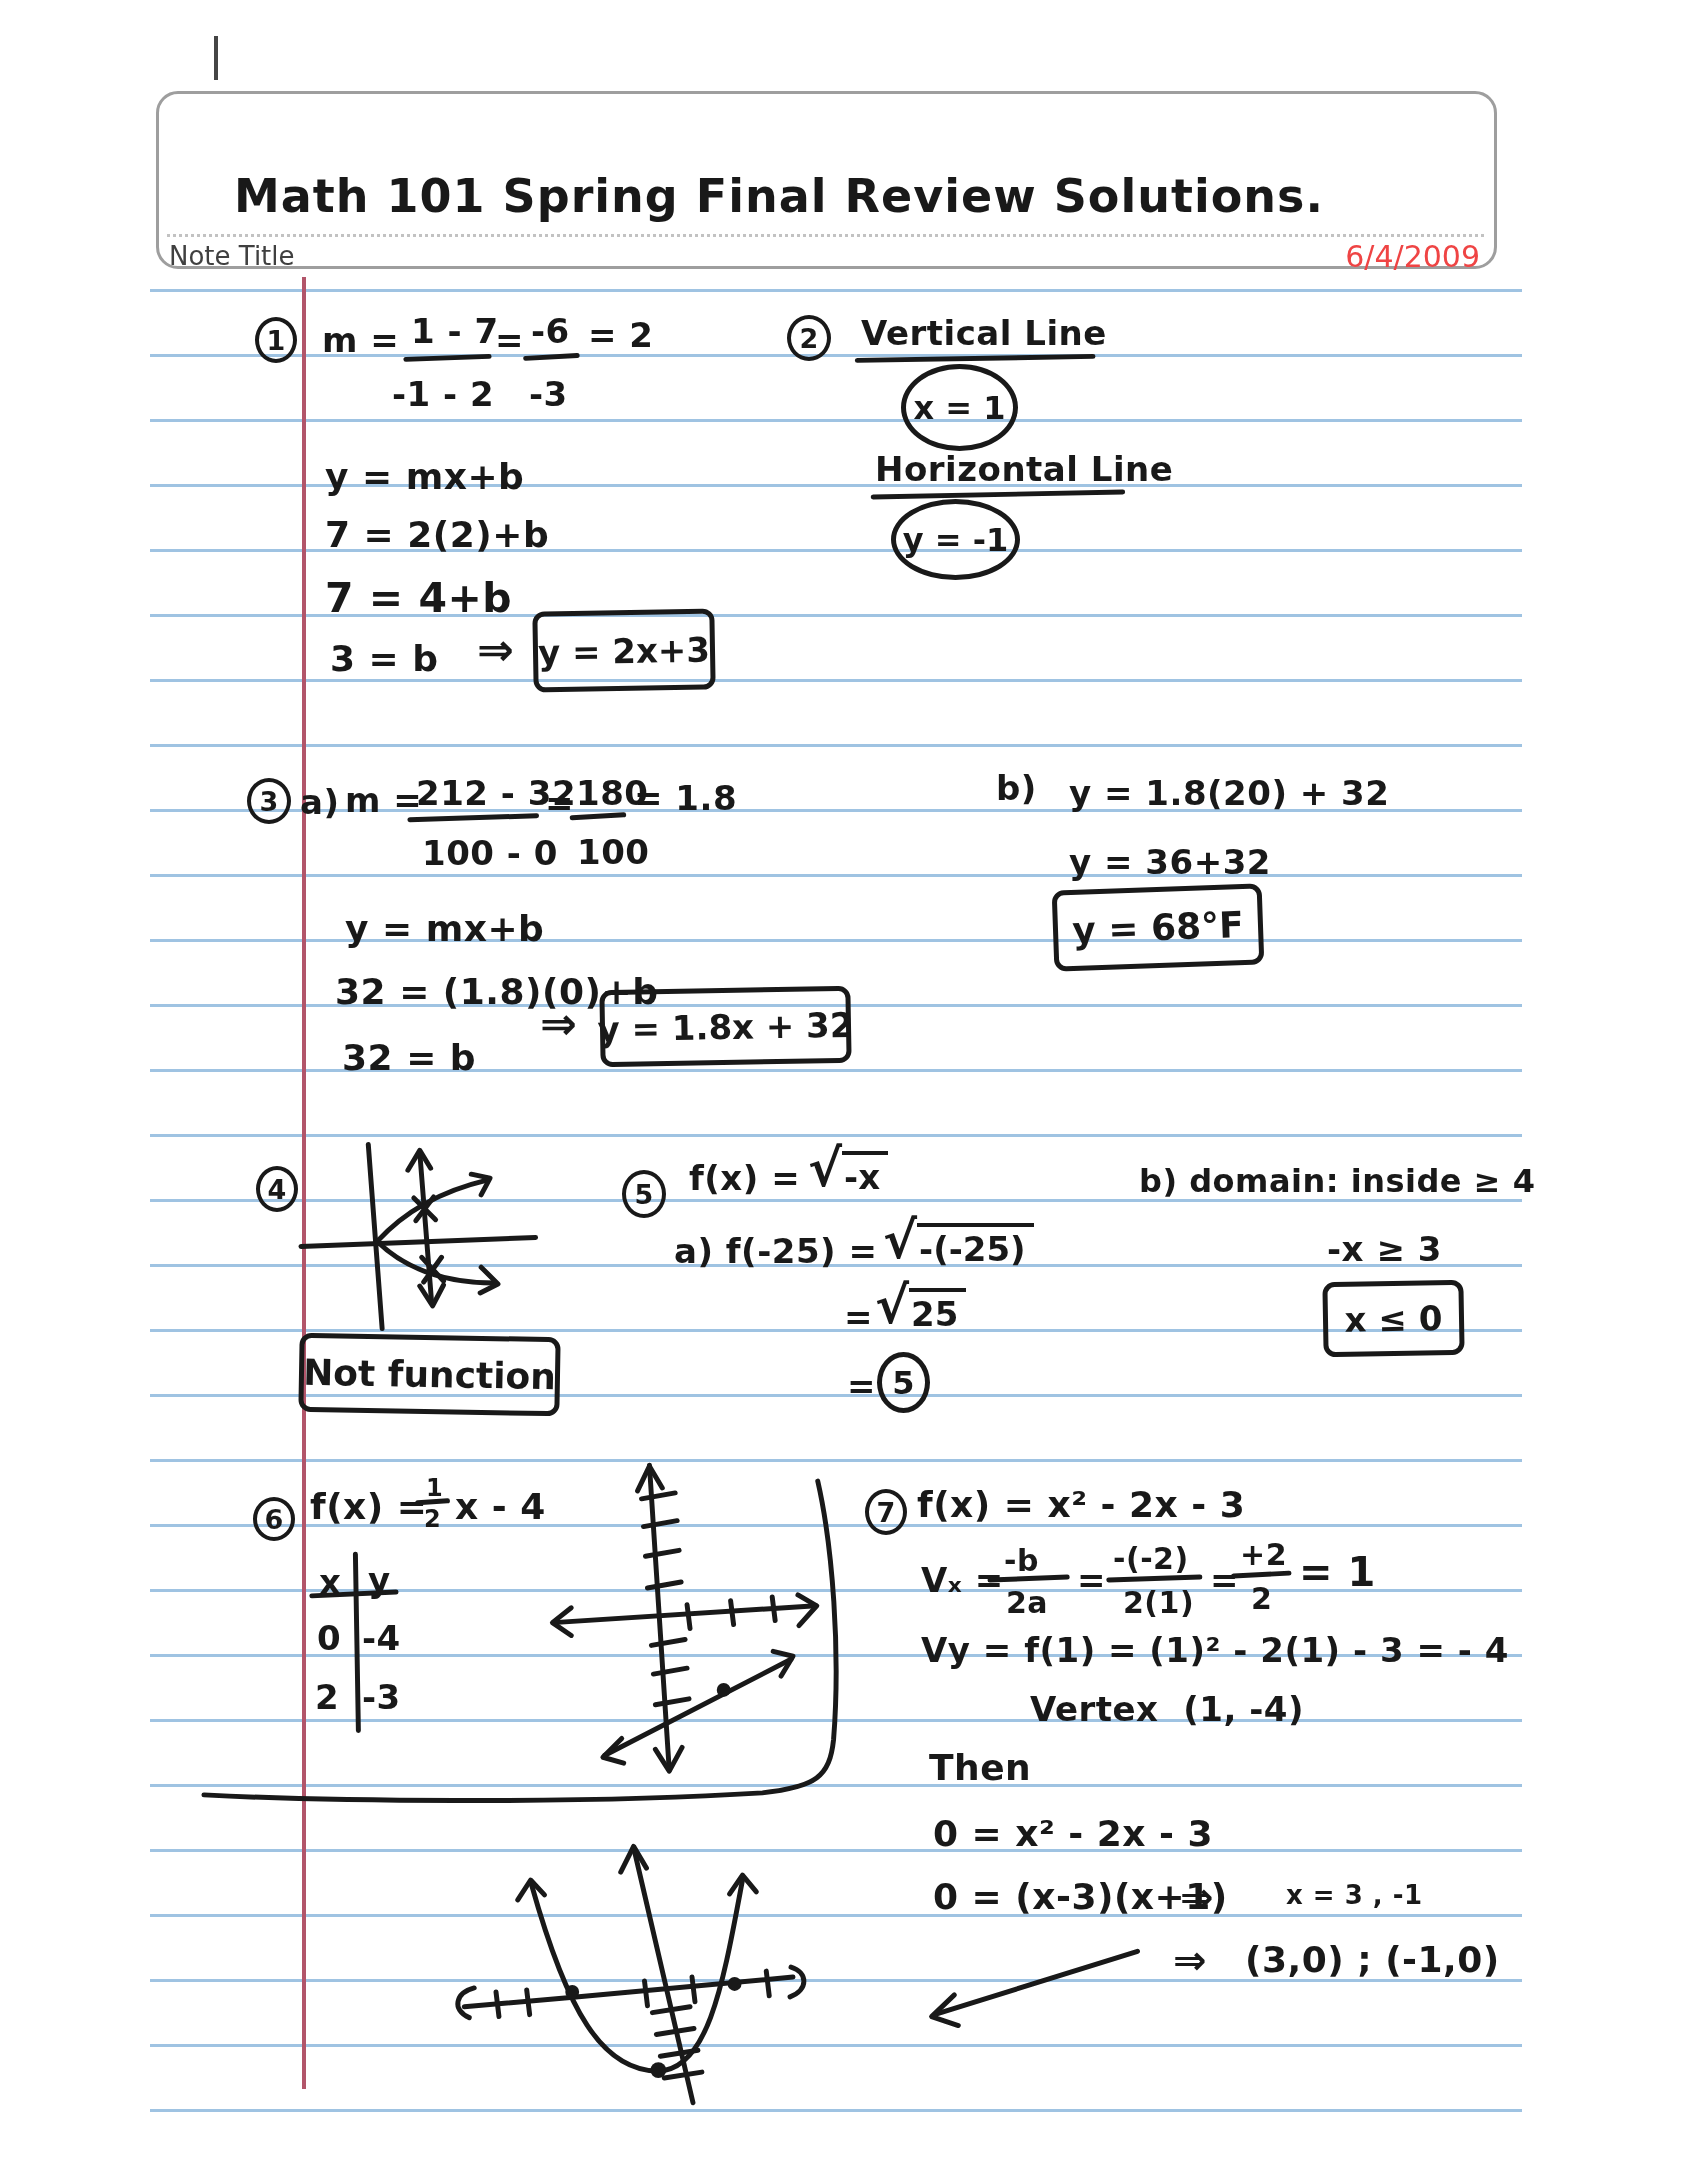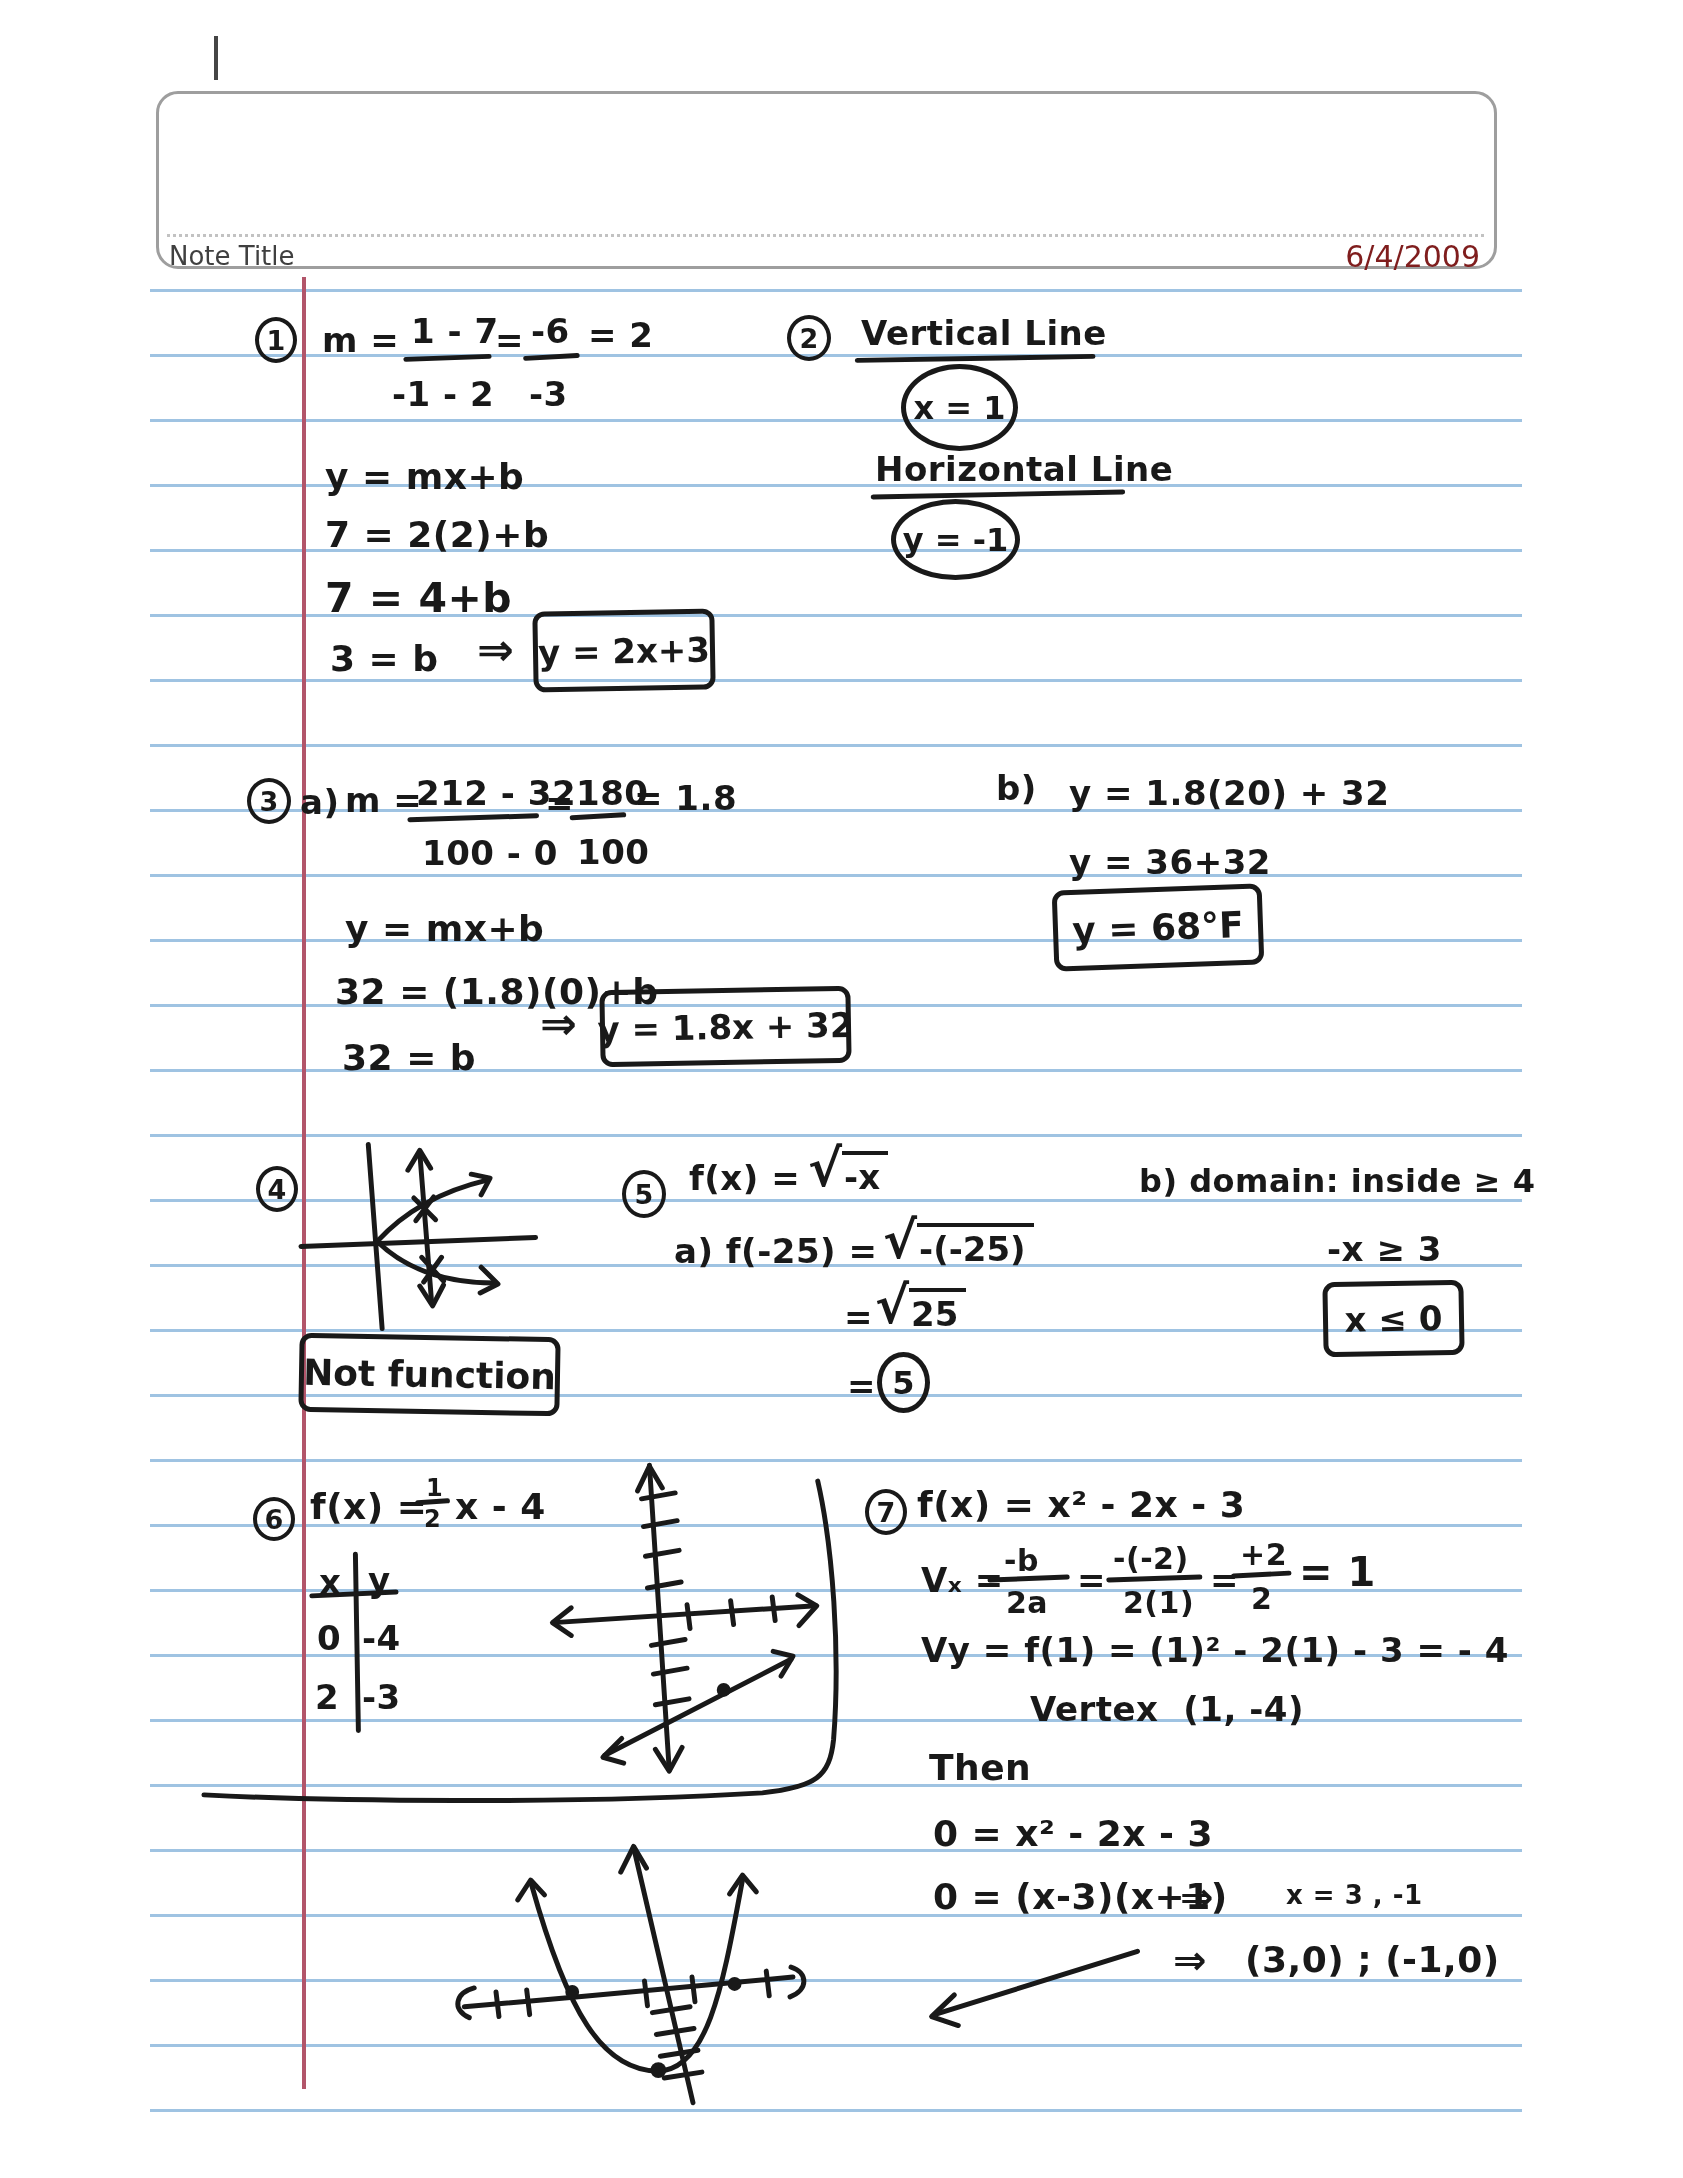--- a/index.html
+++ b/index.html
@@ -10,21 +10,21 @@
          background:repeating-linear-gradient(to bottom,#9fc3e2 0px,#9fc3e2 3px,transparent 3px,transparent 65px);}
   #margin-line{position:absolute;left:302px;top:277px;width:4px;height:1812px;background:#b2556a;}
   #top-tick{position:absolute;left:214px;top:36px;width:4px;height:44px;background:#454545;}
   
   #title-box{position:absolute;left:156px;top:91px;width:1335px;height:172px;
              border:3px solid #9e9e9e;border-radius:22px;background:#fff;}
   #title-ink{position:absolute;left:75px;top:75px;font-size:46px;font-weight:600;color:#191919;
              letter-spacing:1px;white-space:pre;}
   #dotted-sep{position:absolute;left:8px;top:140px;width:1317px;border-top:3px dotted #c2c2c2;}
   #note-title-label{position:absolute;left:10px;top:147px;font-size:26px;color:#404040;}
-  #note-date{position:absolute;right:14px;top:145px;font-size:30px;color:#7f1d1d;}
+  #note-date{position:absolute;right:14px;top:145px;font-size:30px;color:#ef4444;}
   
   .ink{position:absolute;white-space:pre;color:#191919;font-weight:600;letter-spacing:0.5px;line-height:1.1;}
   .circled{position:absolute;border:4px solid #191919;border-radius:50%;display:flex;
            align-items:center;justify-content:center;font-size:27px;font-weight:700;color:#191919;box-sizing:border-box;}
   .ellipse{position:absolute;border:5px solid #191919;border-radius:50%;display:flex;
            align-items:center;justify-content:center;font-size:32px;font-weight:600;color:#191919;box-sizing:border-box;white-space:pre;}
   .boxed{position:absolute;border:5px solid #191919;border-radius:12px;display:flex;
          align-items:center;justify-content:center;font-weight:600;color:#191919;box-sizing:border-box;white-space:pre;}
   .sqrt{position:absolute;display:flex;align-items:flex-start;color:#191919;font-weight:600;}
   .sqrt .r{font-size:1.5em;line-height:.75;}
@@ -34,20 +34,21 @@
   svg .dot{fill:#191919;stroke:none;}
 </style>
 </head>
 <body>
 
 <div id="rules"></div>
 <div id="margin-line"></div>
 <div id="top-tick"></div>
 
 <div id="title-box">
+  <div id="title-ink">Math 101 Spring Final Review Solutions.</div>
   <div id="dotted-sep"></div>
   <div id="note-title-label">Note Title</div>
   <div id="note-date">6/4/2009</div>
 </div>
 
 <div id="ink-layer">
     <div class="ink" style="left: 322px; top: 322px; font-size: 34px;">m =</div>
     <div class="ink" style="left: 411px; top: 313px; font-size: 34px;">1 - 7</div>
     <div class="ink" style="left: 392px; top: 376px; font-size: 34px;">-1 - 2</div>
     <div class="ink" style="left: 495px; top: 322px; font-size: 34px;">=</div>

